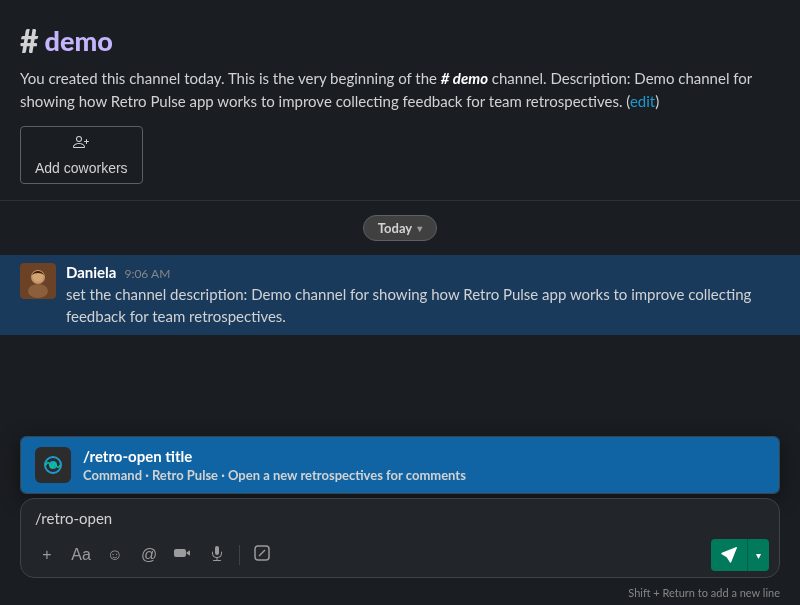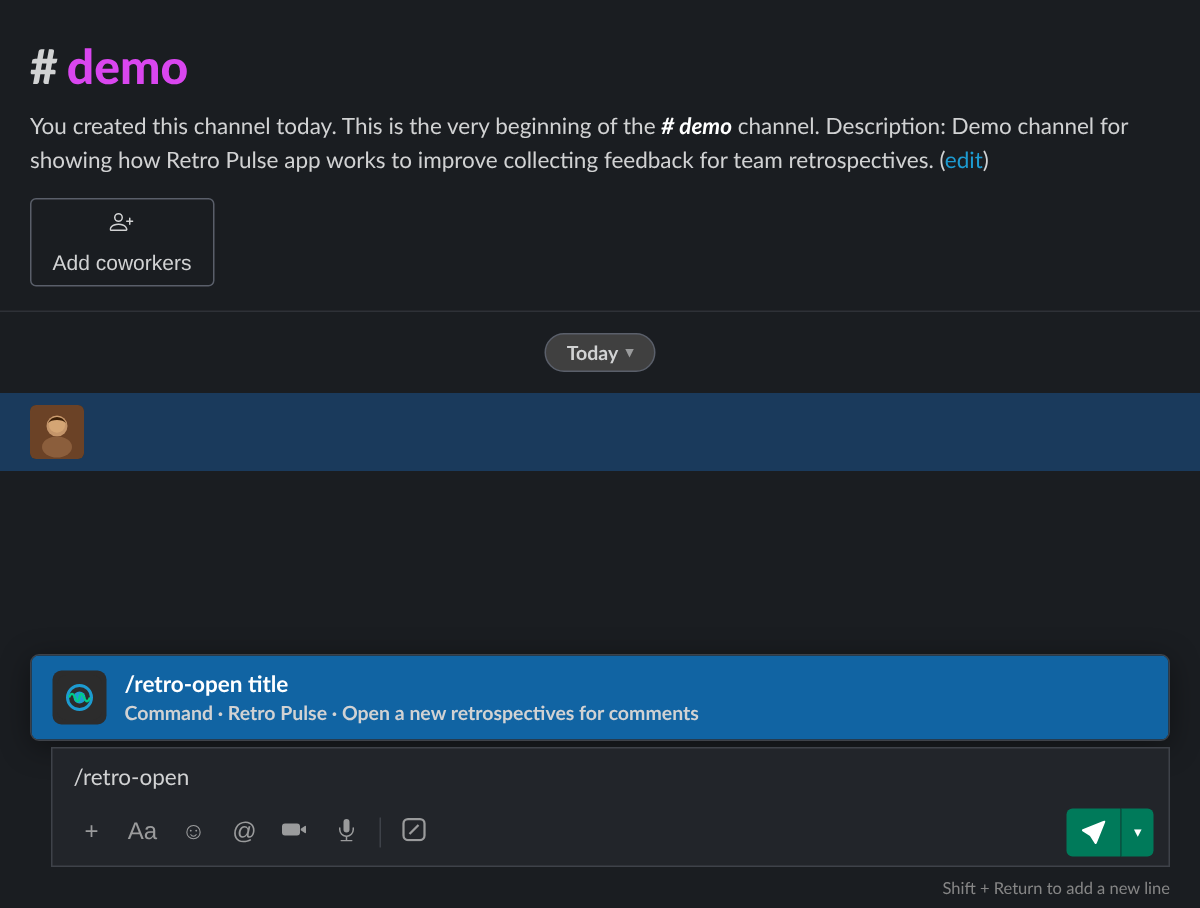--- a/index.html
+++ b/index.html
@@ -27,23 +27,23 @@
       margin-bottom: 10px;
     }
     .hash-icon {
       font-size: 32px;
       font-weight: 900;
       color: #d1d2d3;
       margin-right: 6px;
       line-height: 1;
     }
     .channel-name {
-      font-size: 32px;
+      font-size: 27px;
       font-weight: 900;
-      color: #d946ef;
+      color: #c4b5fd;
     }
     .channel-description {
       font-size: 15px;
       color: #d1d2d3;
       line-height: 1.5;
       margin-bottom: 14px;
     }
     .channel-description strong {
       color: #ffffff;
       font-weight: 700;
@@ -187,22 +187,22 @@
     .autocomplete-subtitle {
       font-size: 13px;
       font-weight: 700;
       color: #d1d2d3;
       margin-top: 2px;
     }
 
     
     .input-area {
       border: 1px solid #3e4249;
-      border-radius: 0;
-      margin: 0 20px 8px 34px;
+      border-radius: 14px;
+      margin: 0 20px 8px 20px;
       background: #22252a;
       flex-shrink: 0;
     }
     .input-field {
       padding: 10px 14px 4px 14px;
       font-size: 15px;
       color: #d1d2d3;
       min-height: 36px;
       cursor: text;
     }
@@ -313,20 +313,27 @@
   <div class="message message-selected">
     <div class="avatar">
       <svg width="36" height="36" viewBox="0 0 36 36">
         <rect width="36" height="36" fill="#6b4226" rx="4"></rect>
         <circle cx="18" cy="14" r="7" fill="#c4956a"></circle>
         <ellipse cx="18" cy="28" rx="10" ry="7" fill="#8B5E3C"></ellipse>
         <circle cx="18" cy="13" r="5.5" fill="#d4a574"></circle>
         <path d="M12 12 Q14 8 18 8 Q22 8 24 12 Q22 10 18 10 Q14 10 12 12Z" fill="#3d2008"></path>
       </svg>
     </div>
+    <div class="message-content">
+      <div class="message-header">
+        <span class="message-author">Daniela</span>
+        <span class="message-time">9:06 AM</span>
+      </div>
+      <div class="message-text">set the channel description: Demo channel for showing how Retro Pulse app works to improve collecting feedback for team retrospectives.</div>
+    </div>
   </div>
 </div>
 
 <div class="autocomplete-popup">
   <div class="autocomplete-item">
     <div class="autocomplete-item-icon">
       <svg width="30" height="30" viewBox="0 0 30 30">
         <rect width="30" height="30" fill="#2c2c2c" rx="6"></rect>
         <circle cx="15" cy="15" r="8" fill="none" stroke="#1d9bd1" stroke-width="2"></circle>
         <circle cx="15" cy="15" r="4" fill="#1d9bd1"></circle>

